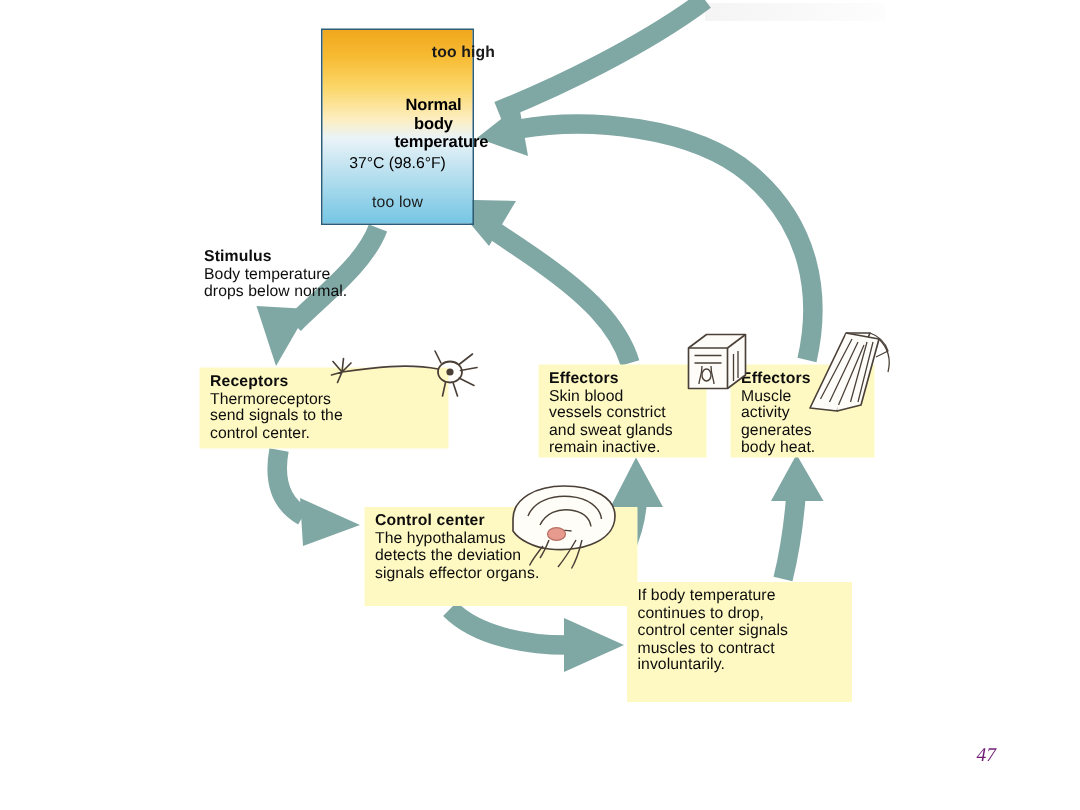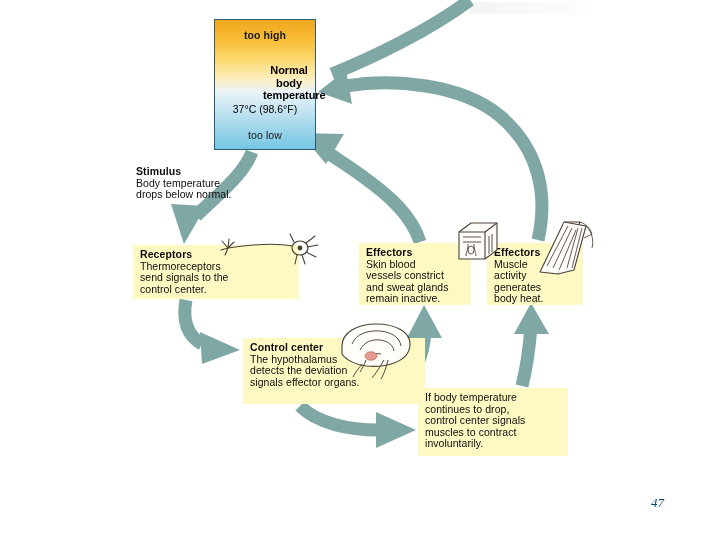--- a/index.html
+++ b/index.html
@@ -30,20 +30,21 @@
         #bfe2f0 72%,
         #8fd0e8 90%,
         #76c6e4 100%);
     box-sizing:border-box;
     z-index:5;
   }
   .temp-too-high{
     position:absolute;left:0;top:9px;width:100%;
     text-align:center;font-size:10.5px;font-weight:bold;color:#1a1a1a;
     letter-spacing:.1px;
+    padding-left:44px;
   }
   .temp-too-low{
     position:absolute;left:0;bottom:8px;width:100%;
     text-align:center;font-size:10.5px;font-weight:normal;color:#1a1a1a;
     letter-spacing:.1px;
   }
   .temp-core{
     position:absolute;left:0;top:44px;width:100%;text-align:center;
     line-height:12.5px;
   }
@@ -70,34 +71,34 @@
     padding:4px 7px 5px 7px;
     line-height:11.5px;
   }
   .tan-box .b-title{display:block;font-size:10.5px;font-weight:bold;color:#0d0d0d;letter-spacing:.1px;}
   .tan-box .b-line{display:block;font-size:10.5px;color:#0d0d0d;letter-spacing:.05px;}
 
   #box-receptors  {left:133px;top:245px;width:166px;height:54px;}
   #box-effectors-skin{left:359px;top:243px;width:112px;height:62px;}
   #box-effectors-muscle{left:487px;top:243px;width:96px;height:62px;}
   #box-control    {left:243px;top:338px;width:182px;height:66px;}
-  #box-drop       {left:418px;top:388px;width:150px;height:68px;}
+  #box-drop       {left:418px;top:388px;width:150px;height:80px;}
 
   
   .illus{position:absolute;z-index:7;pointer-events:none;}
   #illus-neuron {left:214px;top:228px;width:118px;height:40px;}
   #illus-skinblock{left:455px;top:220px;width:46px;height:44px;}
   #illus-muscle {left:534px;top:218px;width:66px;height:62px;}
   #illus-brain  {left:322px;top:320px;width:96px;height:62px;}
 
   
   #page-number{
     position:absolute;right:56px;bottom:29px;
     font-family:"Liberation Serif", serif;
-    font-style:italic;font-size:13px;color:#0c4a6e;
+    font-style:italic;font-size:13px;color:#701a75;
     z-index:8;
   }
 
   
   #scan-mark{
     position:absolute;left:470px;top:2px;width:120px;height:12px;
     background:linear-gradient(to right, rgba(150,150,150,.10), rgba(150,150,150,.02));
     z-index:1;
   }
 </style>

